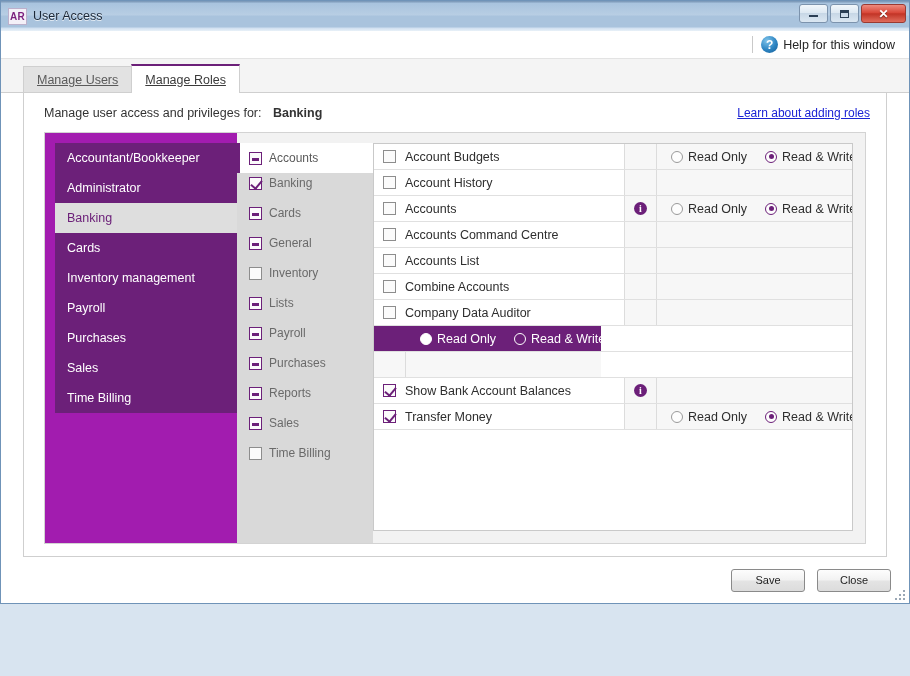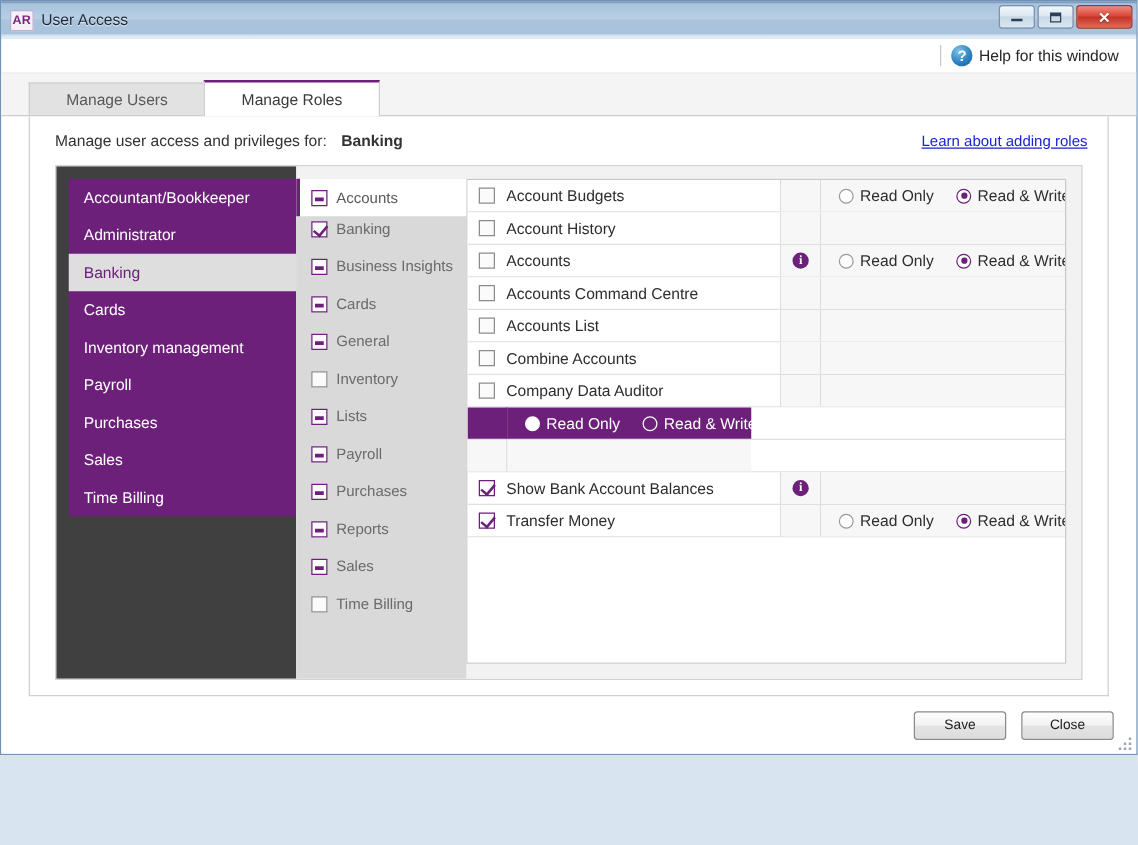--- a/index.html
+++ b/index.html
@@ -97,28 +97,29 @@
   .tabstrip {
     height: 34px; min-height: 34px;
     background: #f4f4f4;
     display: flex; align-items: flex-end;
     padding-left: 22px;
     border-bottom: 1px solid #cfcfcf;
     position: relative; z-index: 2;
   }
   .tab {
     height: 26px;
-    padding: 0 29px;
+    padding: 0 13px;
     font-size: 12.5px;
     display: flex; align-items: center;
     border: 1px solid #cfcfcf;
     border-bottom: none;
     background: #e2e2e2;
     color: #5a5a5a;
     margin-right: -1px;
+    text-decoration: underline;
   }
   .tab.active {
     background: #ffffff;
     color: #3b3b3b;
     height: 29px;
     border-top: 2px solid #6c2079;
     margin-bottom: -1px;
     position: relative; z-index: 3;
   }
 
@@ -153,21 +154,21 @@
     background: #f2f2f2;
     border: 1px solid #d3d3d3;
     display: flex;
     overflow: hidden;
   }
 
   
   .roles-wrap {
     width: 192px; min-width: 192px;
     padding: 10px 0 0 10px;
-    background: #404040;
+    background: #a21caf;
   }
   .roles {
     background: #6c2079;
     display: flex; flex-direction: column;
   }
   .role {
     height: 30px;
     display: flex; align-items: center;
     padding-left: 12px;
     font-size: 12.5px;
@@ -436,24 +437,20 @@
               <div class="cat selected">
                 <span class="cb partial"></span>
                 <span>Accounts</span>
               </div>
               <div class="cat">
                 <span class="cb checked"></span>
                 <span>Banking</span>
               </div>
               <div class="cat">
                 <span class="cb partial"></span>
-                <span>Business Insights</span>
-              </div>
-              <div class="cat">
-                <span class="cb partial"></span>
                 <span>Cards</span>
               </div>
               <div class="cat">
                 <span class="cb partial"></span>
                 <span>General</span>
               </div>
               <div class="cat">
                 <span class="cb"></span>
                 <span>Inventory</span>
               </div>

